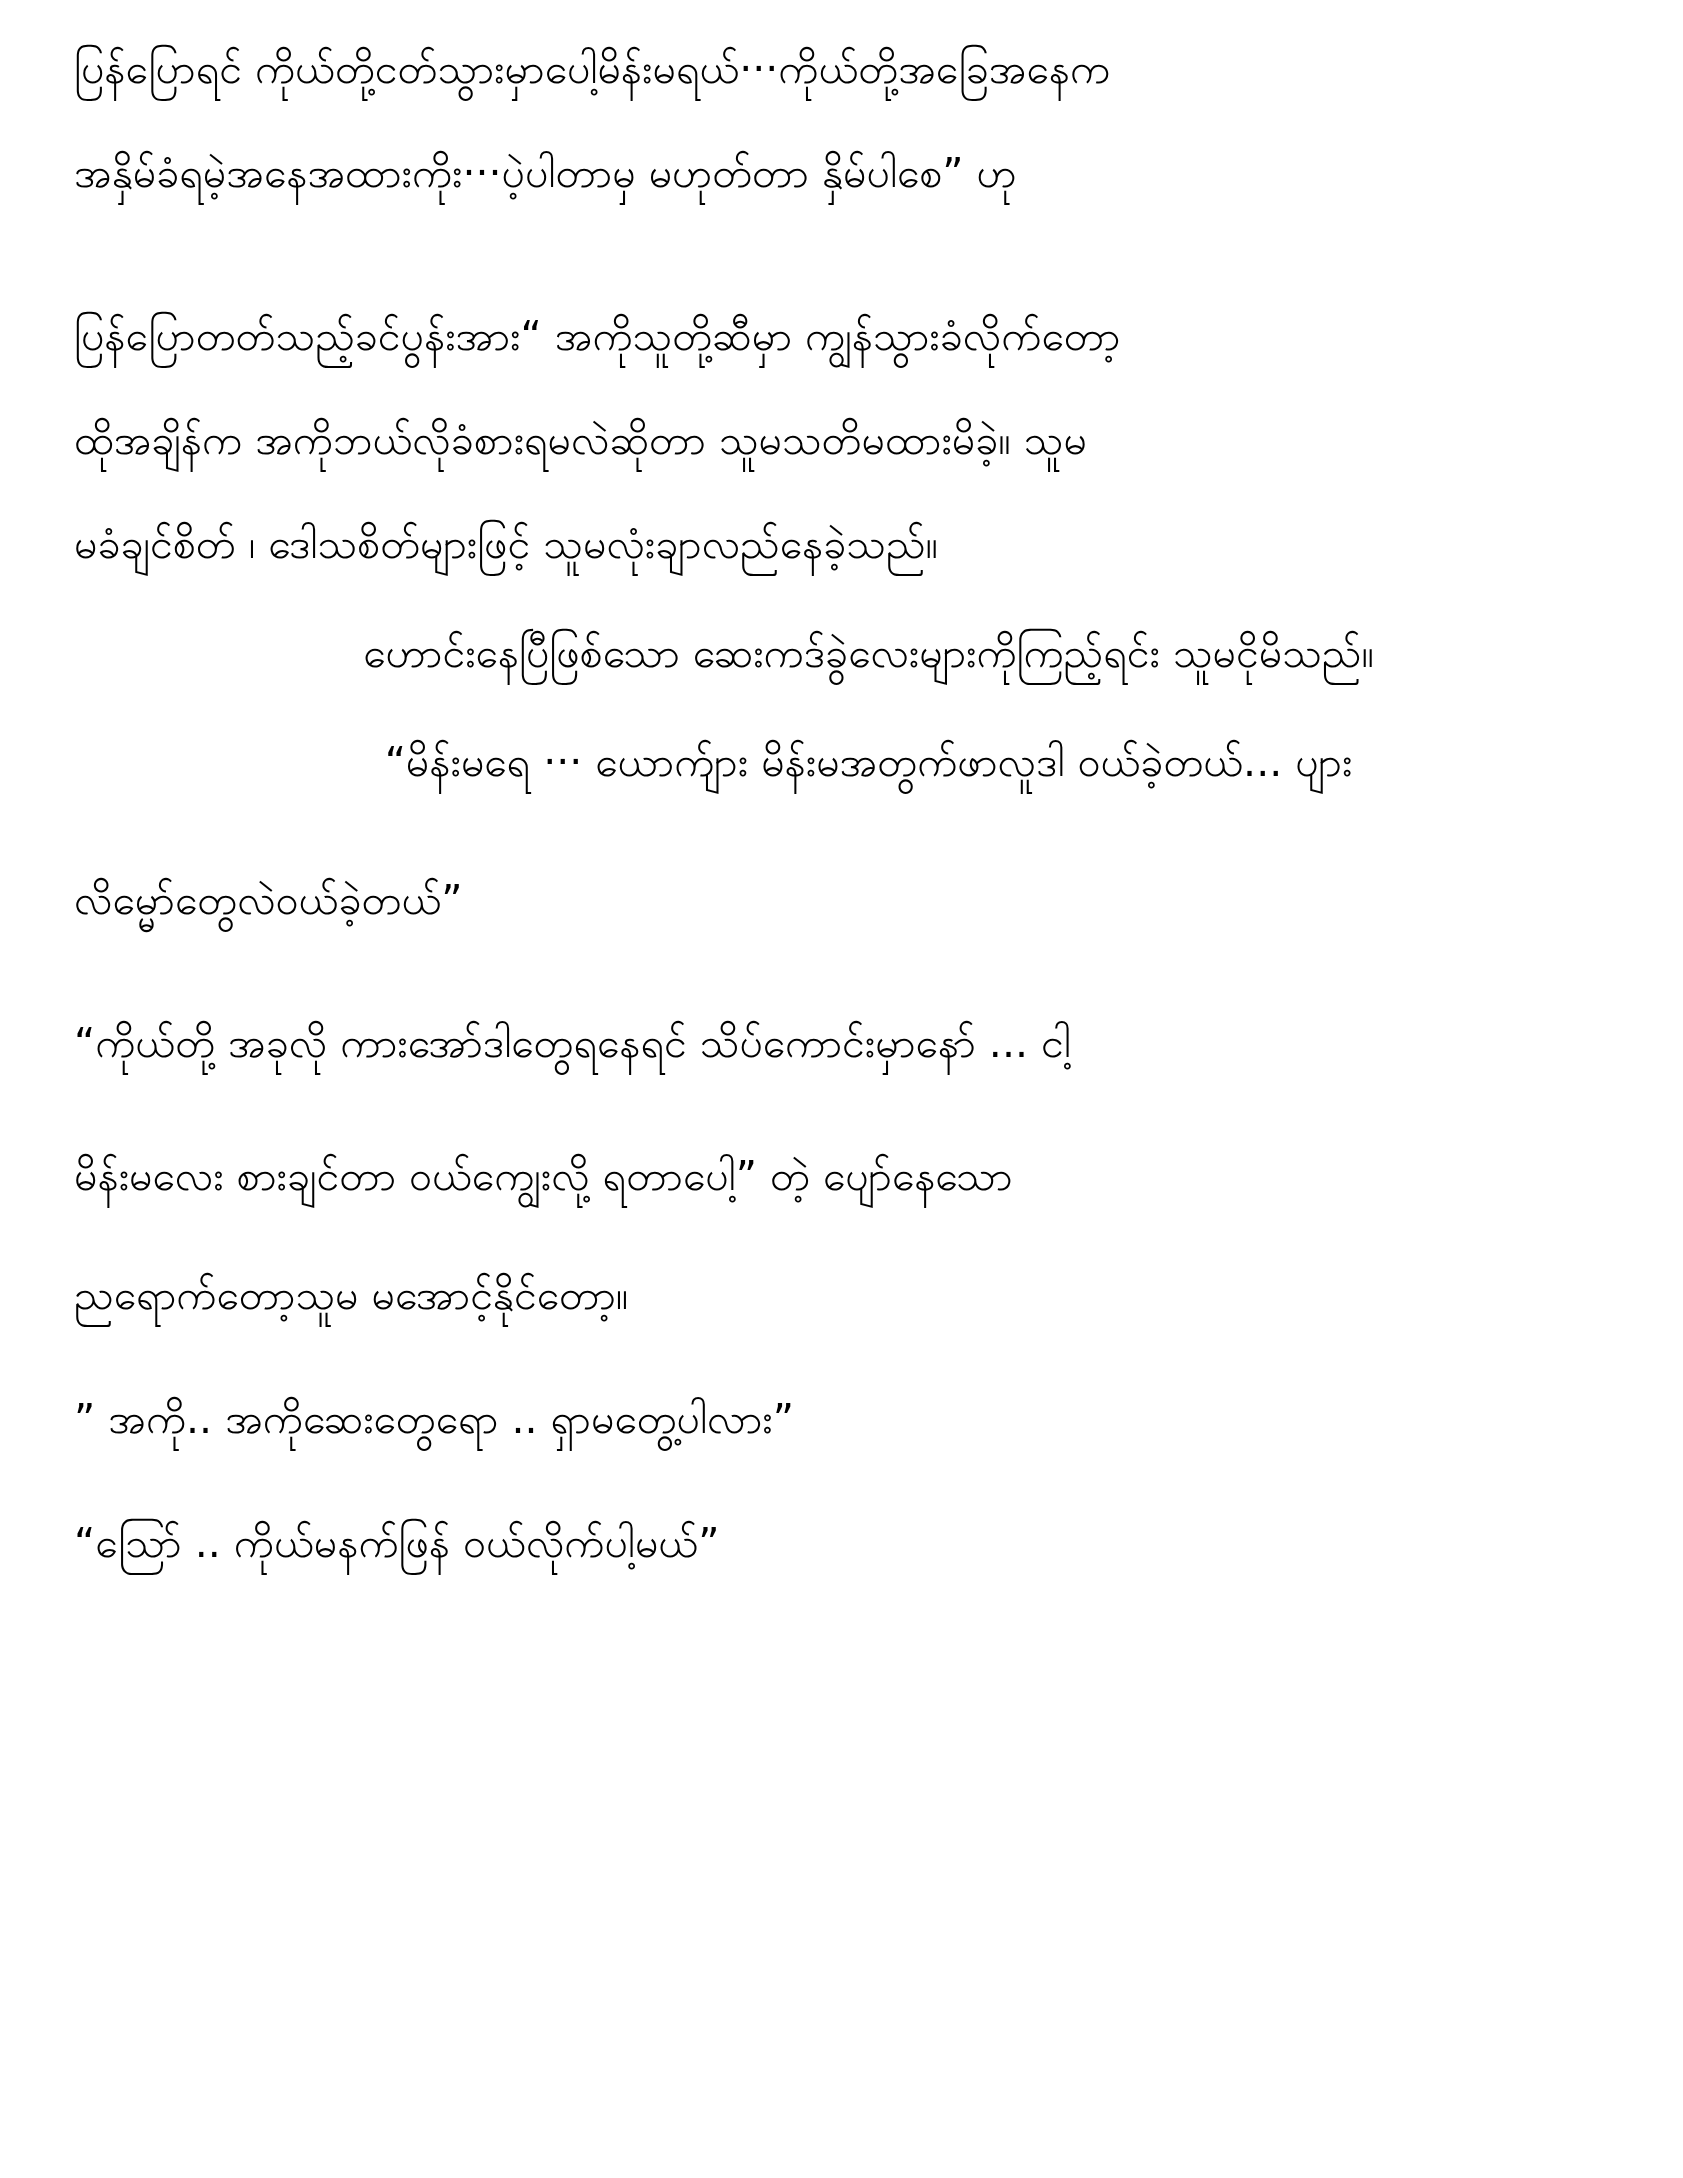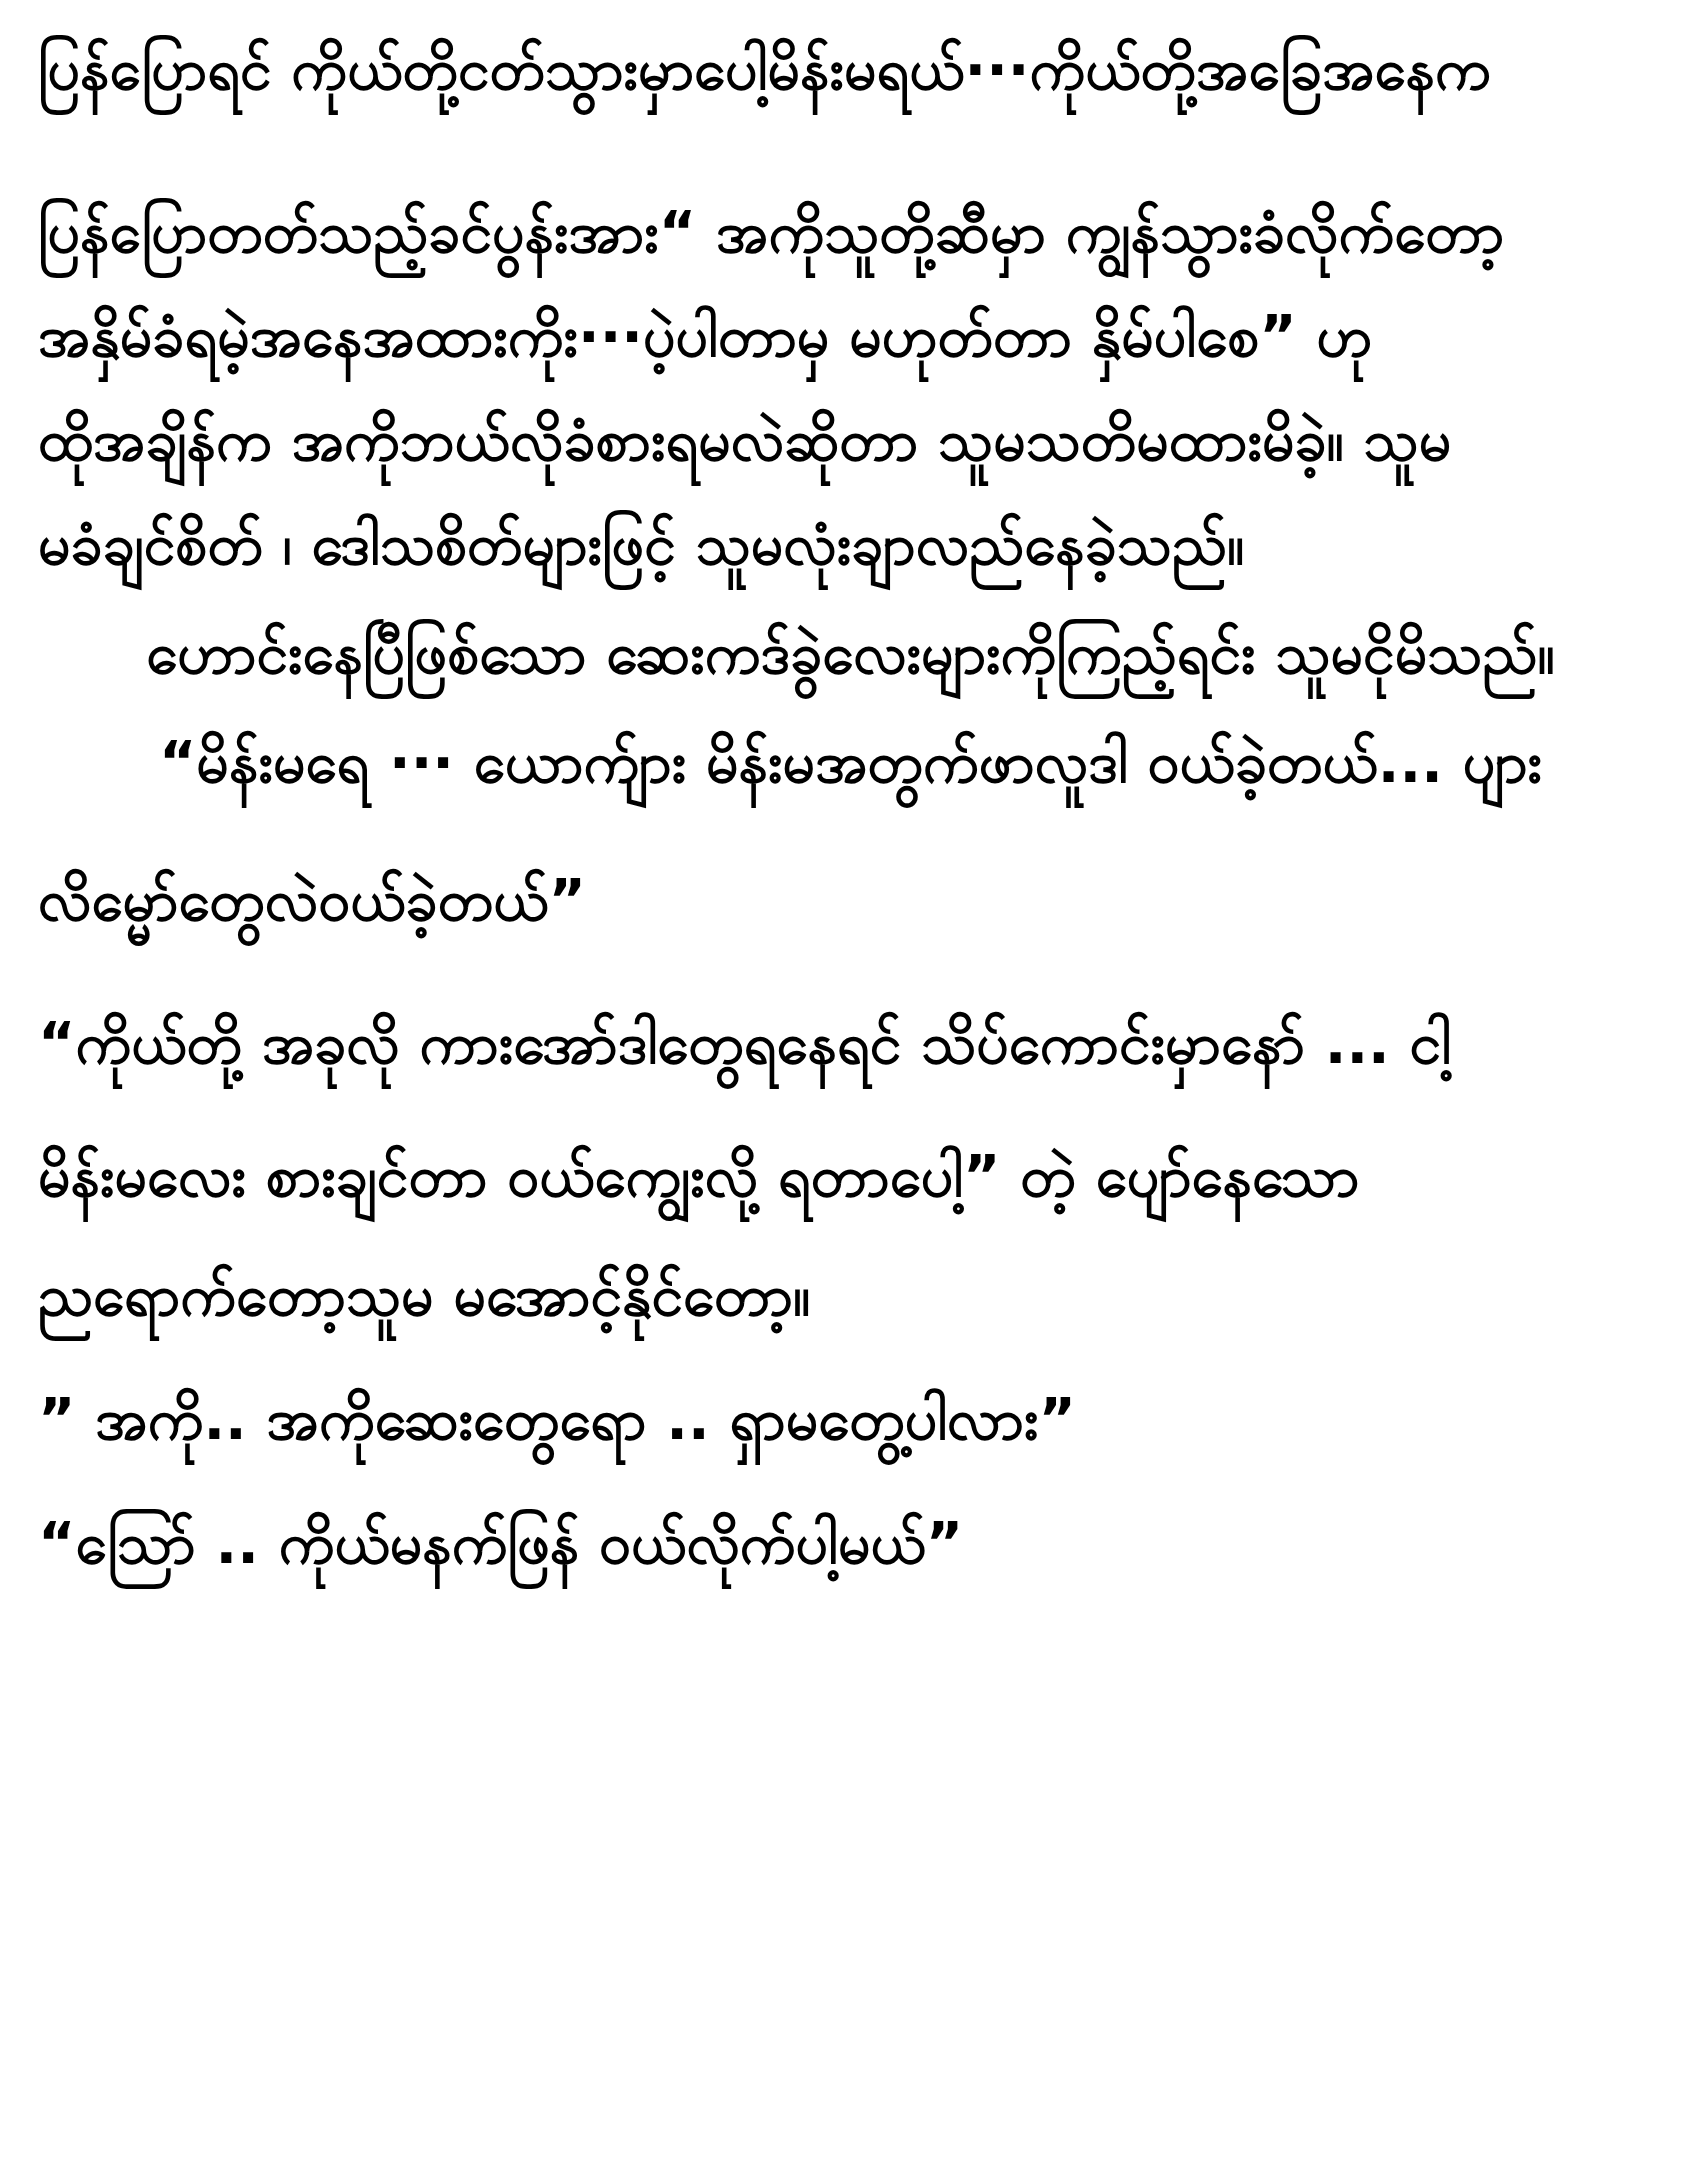--- a/index.html
+++ b/index.html
@@ -14,46 +14,47 @@
     position: relative;
     width: 1683px;
     height: 2178px;
     background: #ffffff;
     box-sizing: border-box;
     padding: 30px 20px 0 38px;
     font-family: "DejaVu Sans", sans-serif;
     color: #000000;
   }
   .line {
-    font-size: 57px;
+    font-size: 41px;
     line-height: 79px;
-    font-weight: 700;
+    font-weight: 400;
     letter-spacing: 0px;
     white-space: nowrap;
     color: #000000;
+    margin-left: 36px;
   }
   
   .g25 { margin-top: 25px; }
   .g30 { margin-top: 30px; text-align: center; }
   .g35 { margin-top: 35px; }
   .g40 { margin-top: 40px; }
   .g45 { margin-top: 45px; }
   .g55 { margin-top: 54px; }
   .g60 { margin-top: 59px; }
   .g65 { margin-top: 64px; }
   .g75 { margin-top: 74px; }
   .g85 { margin-top: 84px; }
 </style>
 </head>
 <body>
 
 <div class="page">
   <div class="line">ပြန်ပြောရင် ကိုယ်တို့ငတ်သွားမှာပေါ့မိန်းမရယ်···ကိုယ်တို့အခြေအနေက</div>
+  <div class="line g25">အနှိမ်ခံရမဲ့အနေအထားကိုး···ပဲ့ပါတာမှ မဟုတ်တာ နှိမ်ပါစေ” ဟု</div>
   <div class="line g85">ပြန်ပြောတတ်သည့်ခင်ပွန်းအား“ အကိုသူတို့ဆီမှာ ကျွန်သွားခံလိုက်တော့</div>
-  <div class="line g25">အနှိမ်ခံရမဲ့အနေအထားကိုး···ပဲ့ပါတာမှ မဟုတ်တာ နှိမ်ပါစေ” ဟု</div>
   <div class="line g25">ထိုအချိန်က အကိုဘယ်လိုခံစားရမလဲဆိုတာ သူမသတိမထားမိခဲ့။ သူမ</div>
   <div class="line g25">မခံချင်စိတ် ၊ ဒေါသစိတ်များဖြင့် သူမလုံးချာလည်နေခဲ့သည်။</div>
   <div class="line g30">ဟောင်းနေပြီဖြစ်သော ဆေးကဒ်ခွဲလေးများကိုကြည့်ရင်း သူမငိုမိသည်။</div>
   <div class="line g30">“မိန်းမရေ ··· ယောက်ျား မိန်းမအတွက်ဖာလူဒါ ဝယ်ခဲ့တယ်... ပျား</div>
   <div class="line g60">လိမ္မော်တွေလဲဝယ်ခဲ့တယ်”</div>
   <div class="line g65">“ကိုယ်တို့ အခုလို ကားအော်ဒါတွေရနေရင် သိပ်ကောင်းမှာနော် ... ငါ့</div>
   <div class="line g55">မိန်းမလေး စားချင်တာ ဝယ်ကျွေးလို့ ရတာပေါ့” တဲ့ ပျော်နေသော</div>
   <div class="line g40">ညရောက်တော့သူမ မအောင့်နိုင်တော့။</div>
   <div class="line g45">” အကို.. အကိုဆေးတွေရော .. ရှာမတွေ့ပါလား”</div>
   <div class="line g45">“ဩော် .. ကိုယ်မနက်ဖြန် ဝယ်လိုက်ပါ့မယ်”</div>

